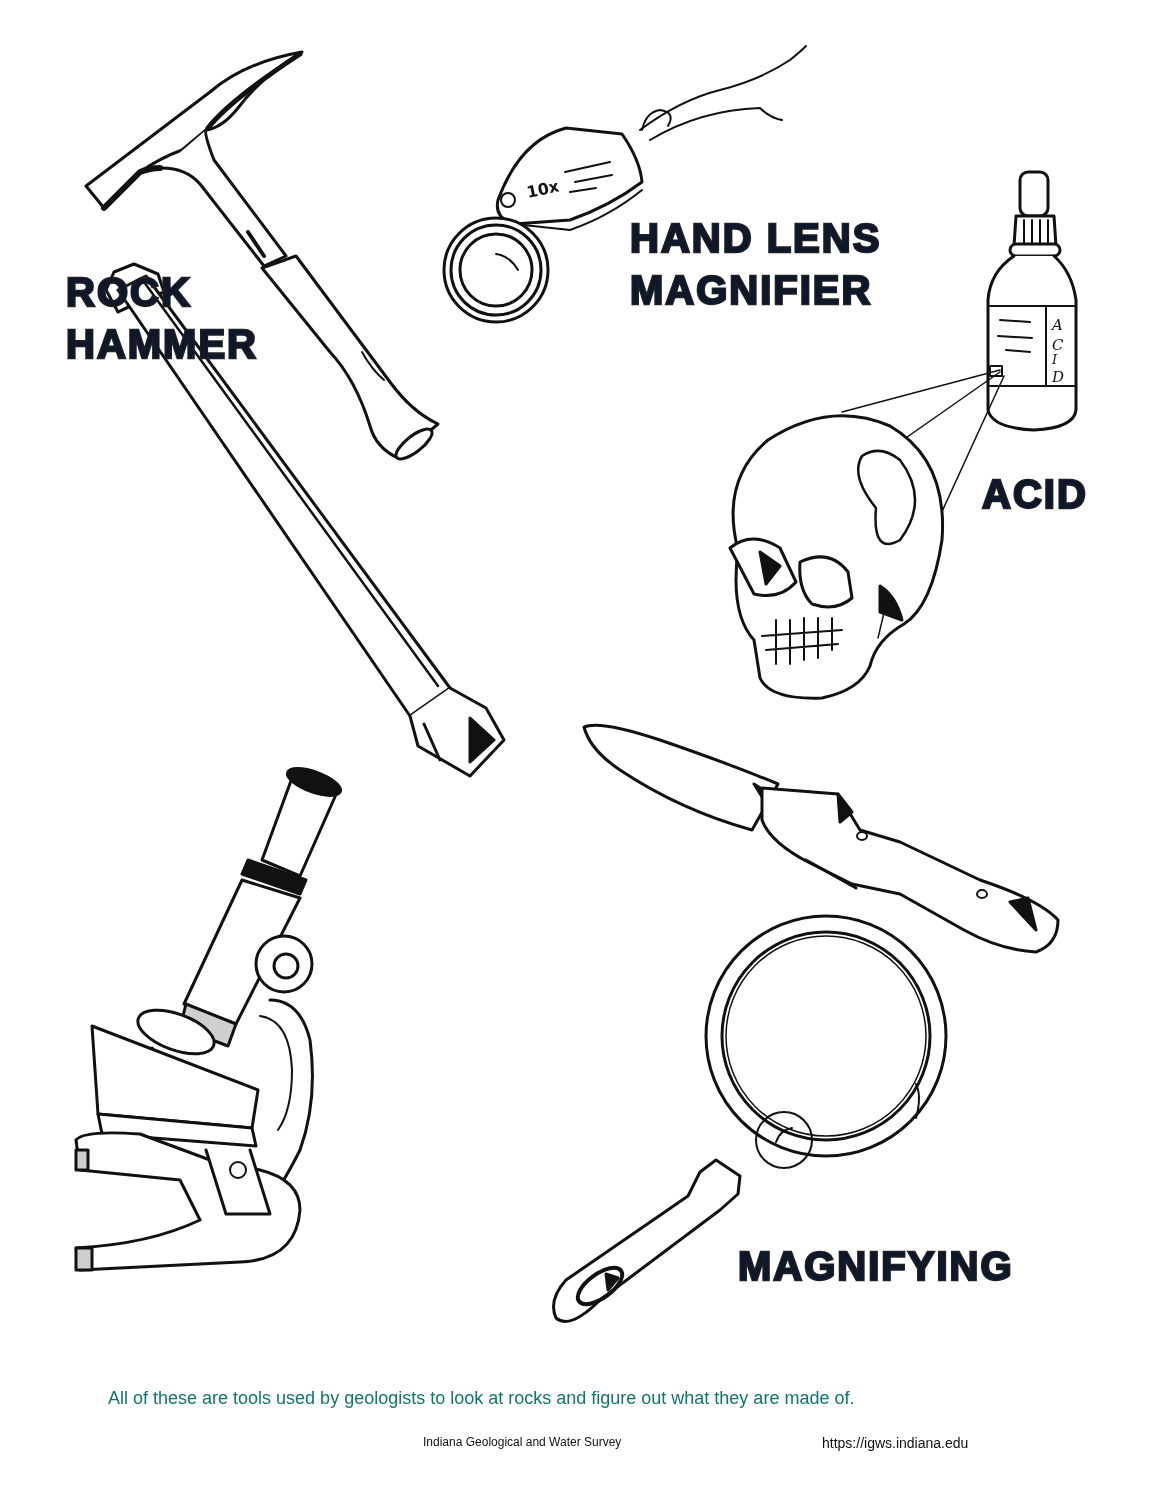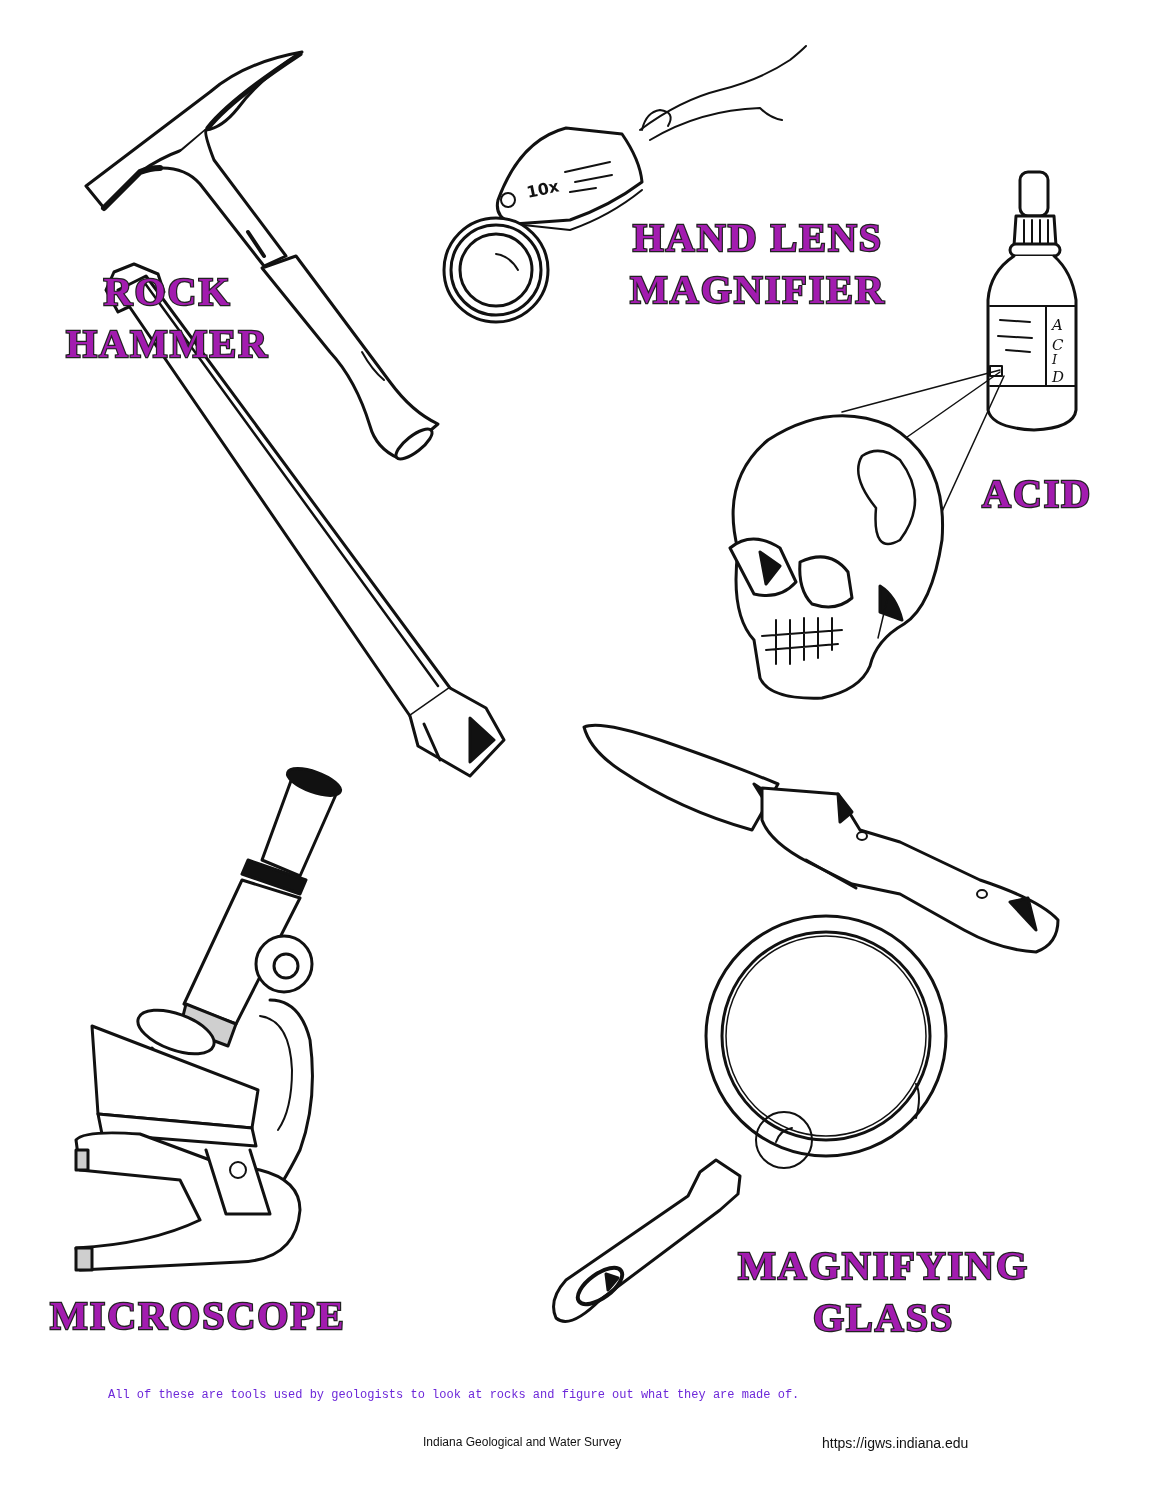--- a/index.html
+++ b/index.html
@@ -1,22 +1,22 @@
 <!DOCTYPE html>
 <html><head>
 <meta charset="utf-8">
 <style>
   html, body { margin: 0; padding: 0; background: #ffffff; }
   body { width: 1159px; height: 1500px; position: relative; overflow: hidden; font-family: "DejaVu Sans", sans-serif; }
   .page { position: absolute; left: 0; top: 0; width: 1159px; height: 1500px; background: #fff; }
   .art { position: absolute; left: 0; top: 0; width: 1159px; height: 1500px; }
-  .lbl { position: absolute; font-family: Liberation Serif, serif; font-weight: bold; font-size: 40px; letter-spacing: 2px; line-height: 52px;
-         color: #a21caf; -webkit-text-stroke: 2.4px #222; paint-order: stroke fill; text-transform: uppercase; white-space: nowrap; text-align: center; }
+  .lbl { position: absolute; font-family: Liberation Sans, sans-serif; font-weight: bold; font-size: 40px; letter-spacing: 2px; line-height: 52px;
+         color: #0f172a; -webkit-text-stroke: 2.4px #222; paint-order: stroke fill; text-transform: uppercase; white-space: nowrap; }
   .lbl span { display: block; }
-  .caption { position: absolute; left: 108px; top: 1388px; width: 920px; font-family: Liberation Mono, monospace; font-size: 12px; color: #6d28d9; white-space: nowrap; }
+  .caption { position: absolute; left: 108px; top: 1388px; width: 920px; font-family: Liberation Sans, sans-serif; font-size: 18px; color: #0f766e; white-space: nowrap; }
   .footer-org { position: absolute; left: 423px; top: 1435px; font-family: "Liberation Sans", sans-serif; font-size: 12px; color: #111; white-space: nowrap; }
   .footer-url { position: absolute; left: 822px; top: 1435px; font-family: "Liberation Sans", sans-serif; font-size: 14px; color: #111; white-space: nowrap; }
 </style>
 </head>
 <body>
 
 <div class="page">
 
   <svg class="art" viewBox="0 0 1159 1500" xmlns="http://www.w3.org/2000/svg" fill="none" stroke="#111" stroke-width="3" stroke-linejoin="round" stroke-linecap="round">
 
@@ -149,25 +149,21 @@
     <span>HAND LENS</span>
     <span>MAGNIFIER</span>
   </div>
 
   <div class="lbl" style="left:982px; top:468px;">
     <span>ACID</span>
   </div>
 
 
 
-  <div class="lbl" style="left:50px; top:1290px;">
-    <span>MICROSCOPE</span>
-  </div>
 
   <div class="lbl" style="left:738px; top:1240px;">
     <span>MAGNIFYING</span>
-    <span>GLASS</span>
   </div>
 
   <div class="caption">All of these are tools used by geologists to look at rocks and figure out what they are made of.</div>
   <div class="footer-org">Indiana Geological and Water Survey</div>
   <div class="footer-url">https://igws.indiana.edu</div>
 </div>
 
 </body></html>

